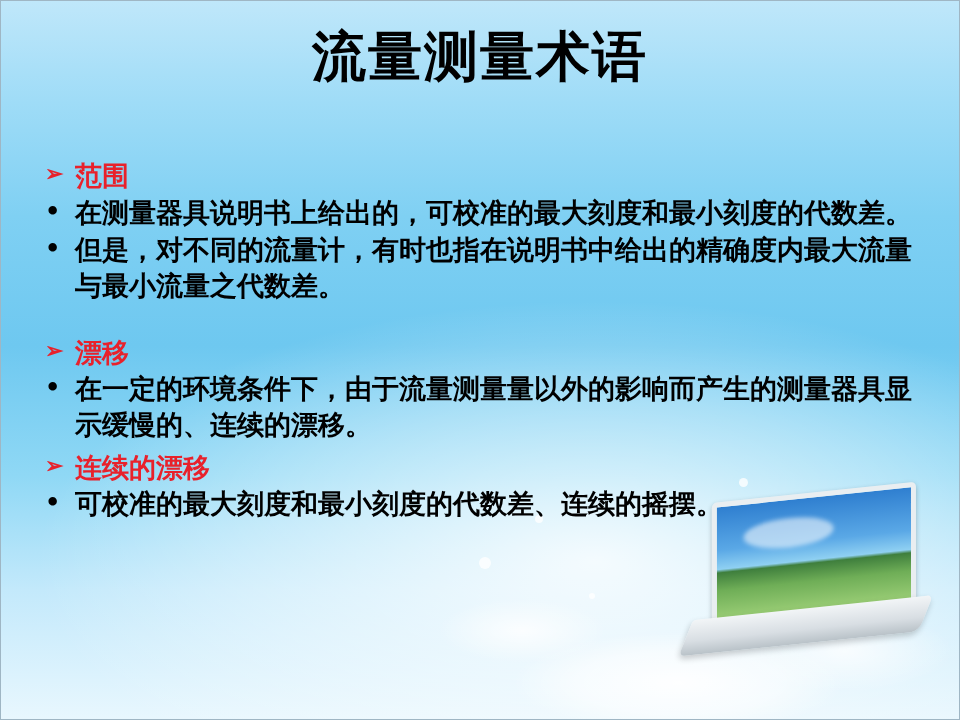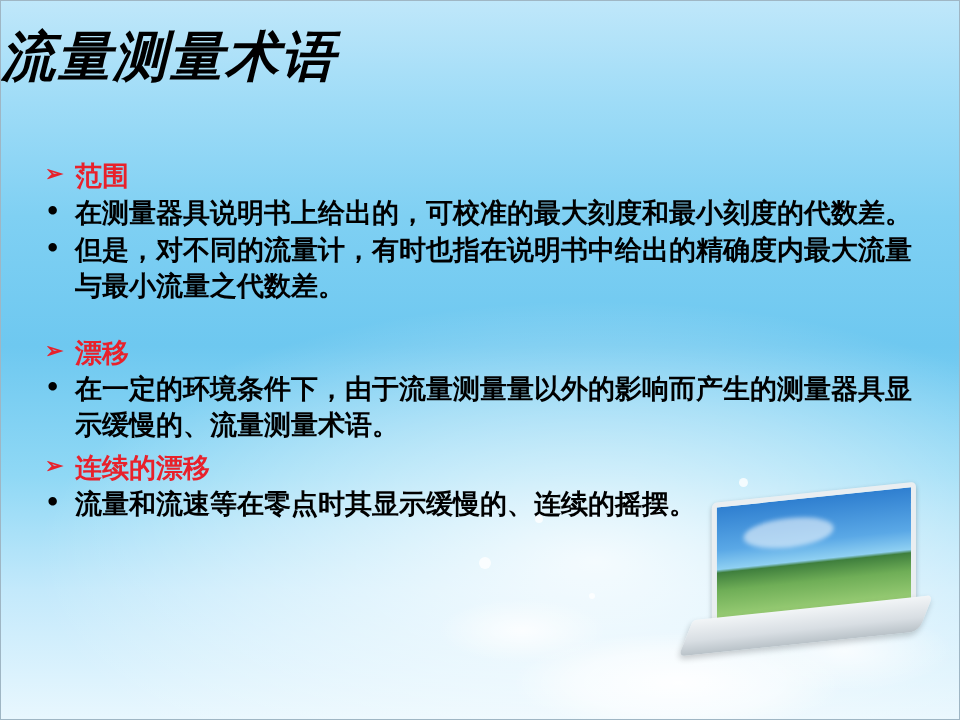--- a/index.html
+++ b/index.html
@@ -91,27 +91,27 @@
     transform: skewX(-28deg) rotate(2deg);
     box-shadow: 0 3px 6px rgba(0,0,0,0.2);
   }
 
   
   .title {
     position: absolute;
     top: 26px;
     left: 0;
     width: 100%;
+    text-align: center;
     font-family: "DejaVu Serif", serif;
     font-weight: bold;
     font-size: 54px;
     line-height: 1.1;
     color: #000000;
     letter-spacing: 2px;
-    font-style: italic;
   }
 
   
   .content {
     position: absolute;
     left: 44px;
     top: 158px;
     width: 880px;
   }
   .heading {
@@ -197,29 +197,29 @@
 
     <div class="spacer"></div>
 
     <div class="heading">
       <span class="marker">➢</span>
       <span class="text">漂移</span>
     </div>
 
     <div class="bullet">
       <span class="dot">•</span>
-      <span class="text">在一定的环境条件下，由于流量测量量以外的影响而产生的测量器具显示缓慢的、流量测量术语。</span>
+      <span class="text">在一定的环境条件下，由于流量测量量以外的影响而产生的测量器具显示缓慢的、连续的漂移。</span>
     </div>
 
     <div class="gap-small"></div>
 
     <div class="heading">
       <span class="marker">➢</span>
       <span class="text">连续的漂移</span>
     </div>
 
     <div class="bullet">
       <span class="dot">•</span>
-      <span class="text">流量和流速等在零点时其显示缓慢的、连续的摇摆。</span>
+      <span class="text">可校准的最大刻度和最小刻度的代数差、连续的摇摆。</span>
     </div>
 
   </div>
 </div>
 
 </body></html>

